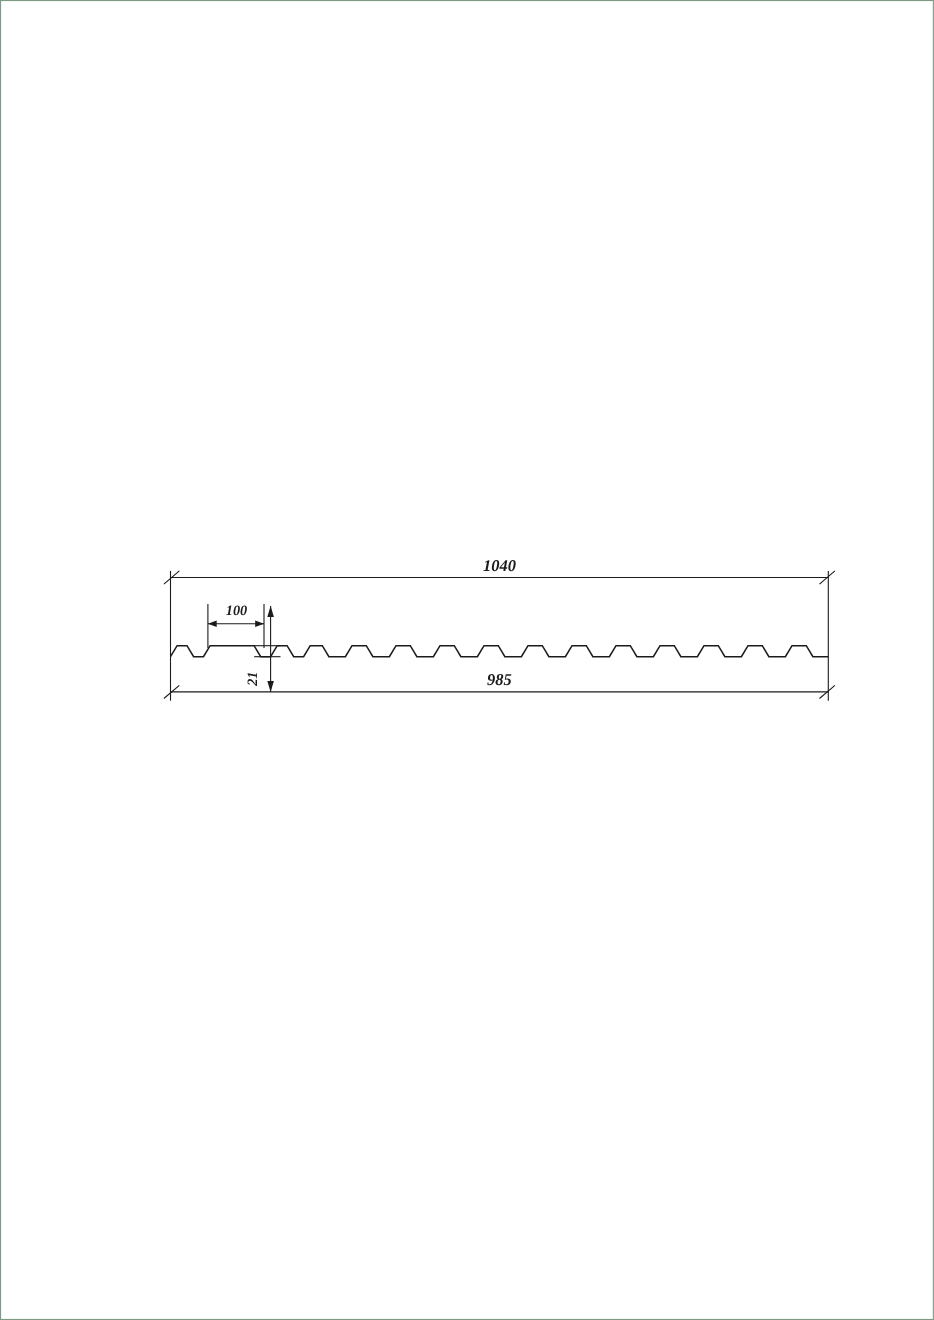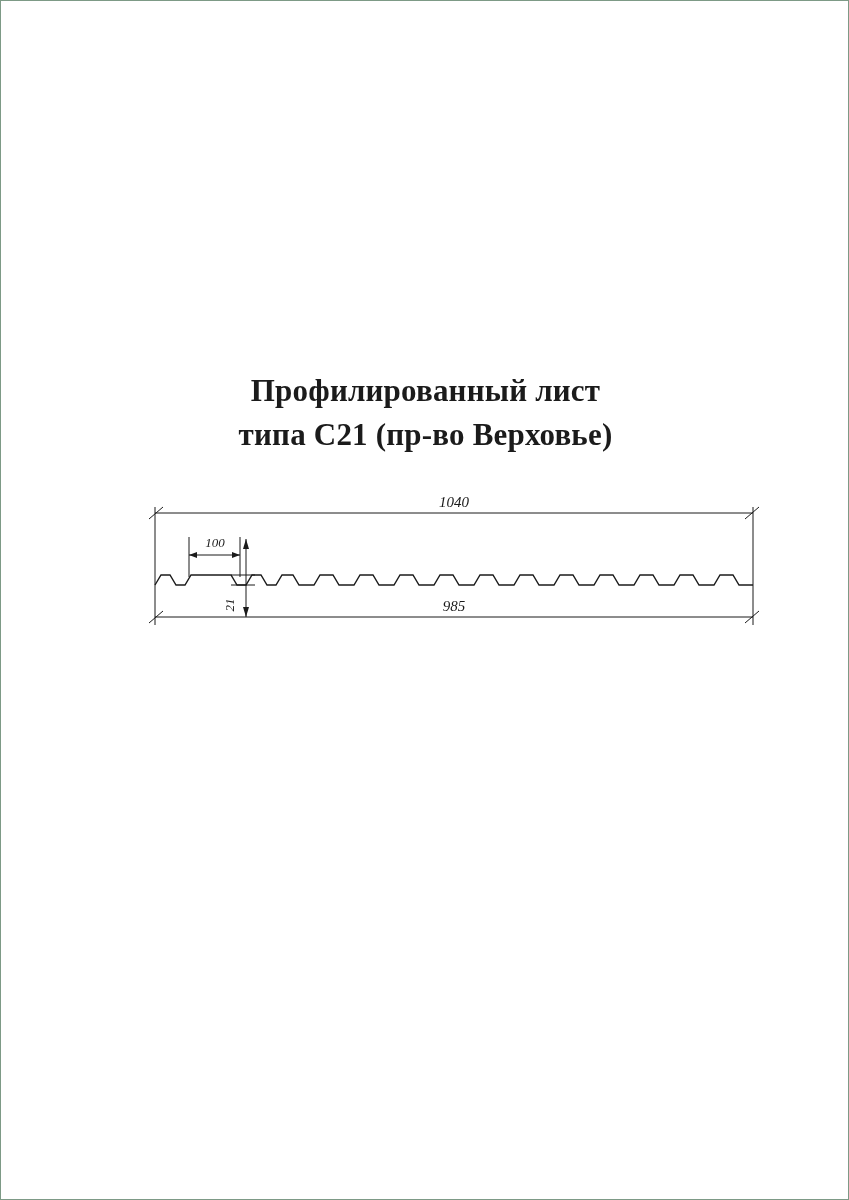--- a/index.html
+++ b/index.html
@@ -35,46 +35,43 @@
     line-height: 44px;
     color: #1b1b1b;
     letter-spacing: 0.2px;
   }
   #title .line {
     display: block;
   }
   #drawing {
     position: absolute;
     left: 120px;
-    top: 476px;
+    top: 488px;
     width: 660px;
     height: 180px;
+    font-weight: bold;
   }
   #drawing svg {
     display: block;
   }
   .dimtext {
     font-family: "Liberation Serif", serif;
     font-style: italic;
     font-size: 15px;
     fill: #1b1b1b;
   }
   .dimtext.small {
     font-size: 13px;
   }
 </style>
 </head>
 <body>
 
 <div id="page">
 
-  <div id="title">
-    <span class="line">Профилированный лист</span>
-    <span class="line">типа С21 (пр-во Верховье)</span>
-  </div>
 
   <div id="drawing">
     <svg width="660" height="180" viewBox="0 0 660 180" xmlns="http://www.w3.org/2000/svg">
       <g stroke="#1b1b1b" fill="none" stroke-width="1.2" stroke-linejoin="miter" stroke-linecap="butt">
 
         <g stroke-width="1">
 
           <line x1="34" y1="30" x2="34" y2="112"></line>
           <line x1="632" y1="30" x2="632" y2="112"></line>
 

